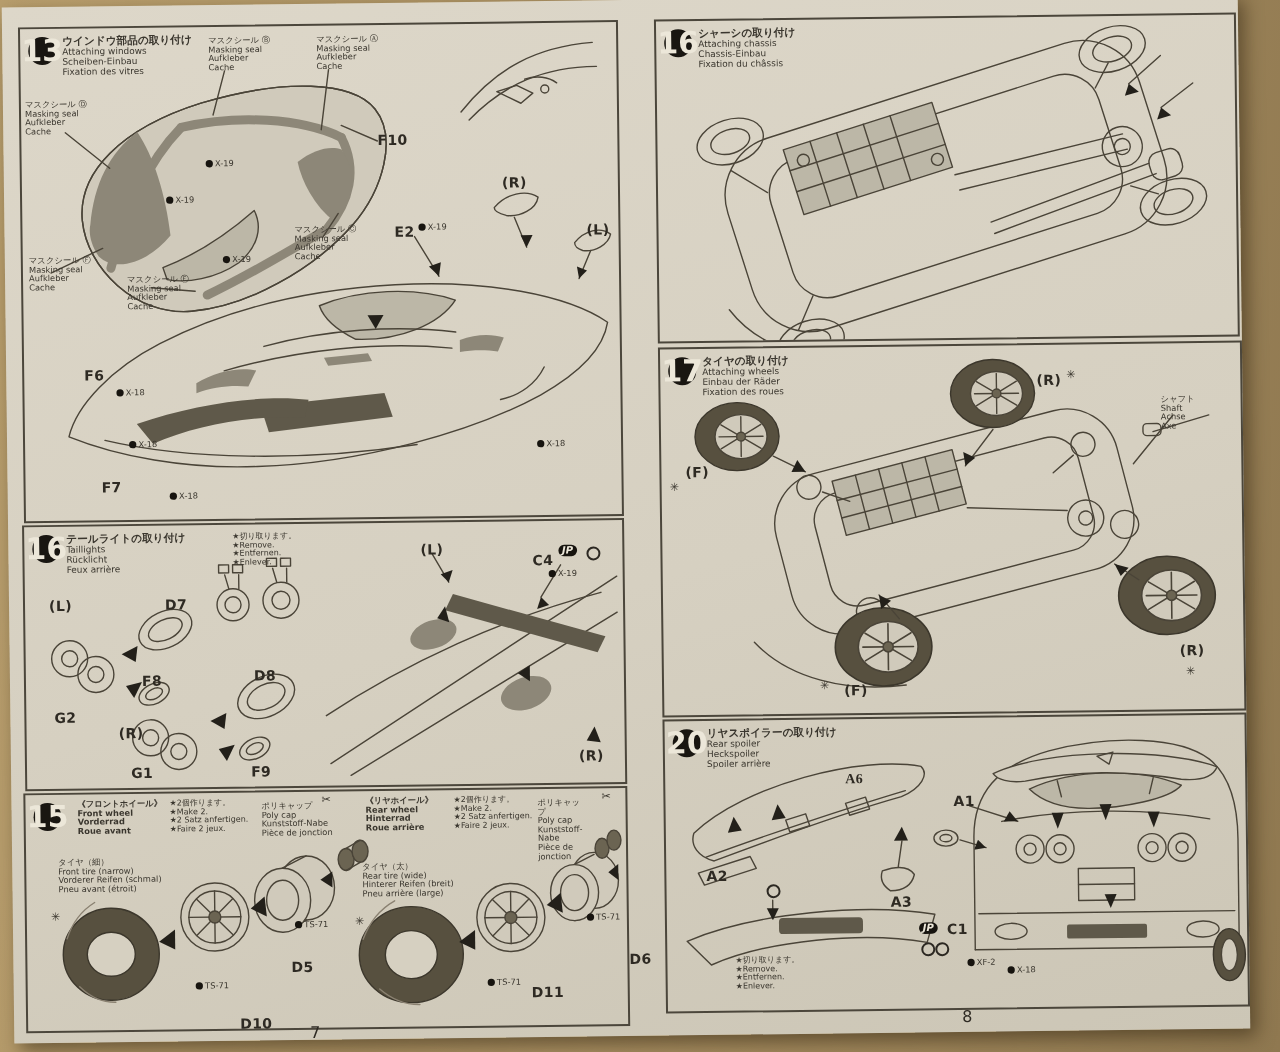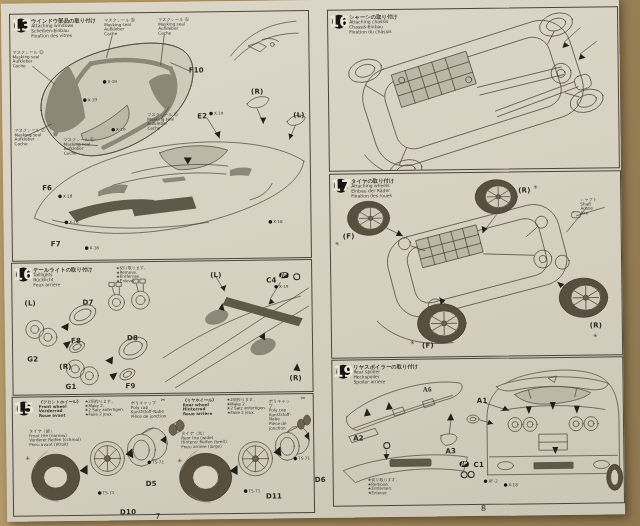--- a/index.html
+++ b/index.html
@@ -517,21 +517,21 @@
       <ellipse cx="281" cy="120" rx="8" ry="13" class="fillT"></ellipse>
       <ellipse cx="281" cy="120" rx="4" ry="8" class="fillP2"></ellipse>
       <line x1="152" y1="44" x2="176" y2="52"></line>
         <polygon class="arr" points="176,52 169,52 172,47"></polygon>
       <polygon class="arr" points="196,56 193,48 199,48"></polygon>
       <polygon class="arr" points="220,52 217,44 223,44"></polygon>
       <polygon class="arr" points="244,56 241,48 247,48"></polygon>
       <polygon class="arr" points="222,96 219,89 225,89"></polygon>
     </svg>
     <div class="step-head">
-      <span class="step-num">19</span>
+      <span class="step-num">20</span>
       <div class="step-title">
         <div class="ja">リヤスポイラーの取り付け</div>
         <div>Rear spoiler</div>
         <div>Heckspoiler</div>
         <div>Spoiler arrière</div>
       </div>
     </div>
     <div class="floats">
         <span class="fl part" style="left: 90px; top: 26px; font-family: Liberation Serif, serif;">A6</span>
         <span class="fl part" style="left: 20px; top: 74px;">A2</span>

